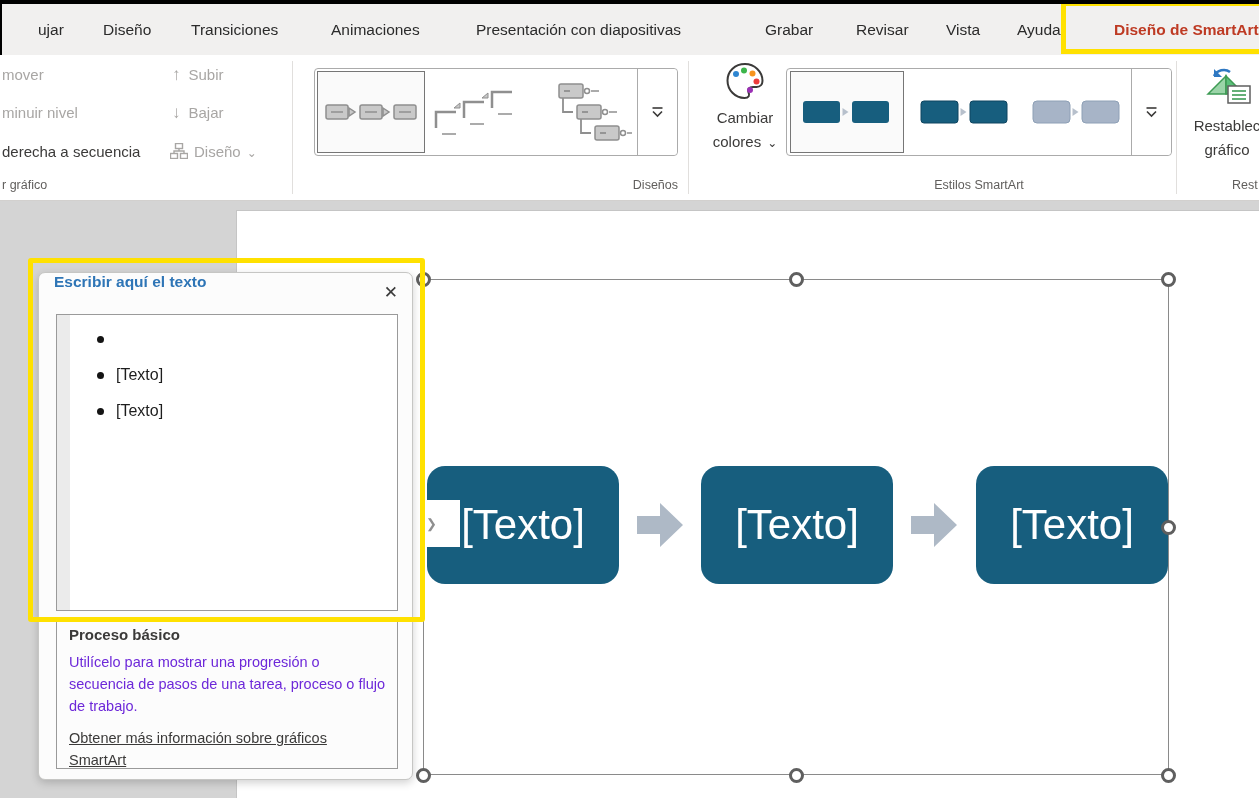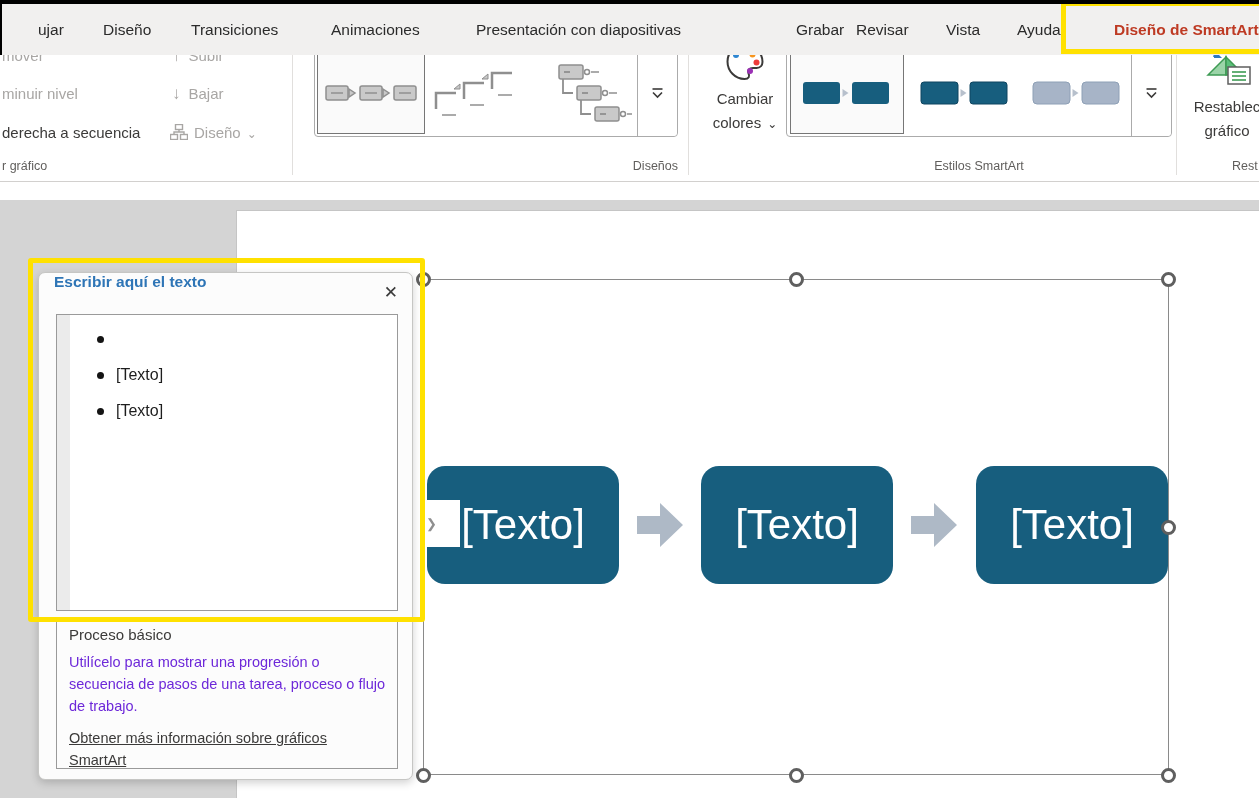--- a/index.html
+++ b/index.html
@@ -11,21 +11,21 @@
   .left-black { position:absolute; left:0; top:0; width:2px; height:55px; background:#000; z-index:30; }
 
   
   .menubar { position:absolute; left:0; top:4px; width:1259px; height:51px; background:#F1F0EF; z-index:5; }
   .menu-tab { position:absolute; top:0; height:51px; line-height:51px; font-size:15.5px; color:#2b2b2b; white-space:nowrap; cursor:default;padding-left:36px; }
   .menu-tab.active { color:#BE3A23; font-weight:bold; }
   .tab-underline { position:absolute; left:1078px; top:46px; width:168px; height:3px; background:#BE3A23; z-index:6; }
   .hl-tab { position:absolute; left:1061px; top:1px; width:205px; height:53px; border:5px solid #FFE100; z-index:29; pointer-events:none; }
 
   
-  .ribbon { position:absolute; left:0; top:38px; width:1259px; height:144px; background:#fff; border-bottom:1px solid #D2D0CE; z-index:4; }
+  .ribbon { position:absolute; left:0; top:57px; width:1259px; height:144px; background:#fff; border-bottom:1px solid #D2D0CE; z-index:4; }
   .rib-sep { position:absolute; top:4px; width:1px; height:133px; background:#E1DFDD; }
   .rib-item { position:absolute; font-size:15px; white-space:nowrap; height:22px; line-height:22px; }
   .dis { color:#A8A6A4; }
   .en  { color:#3B3A39; }
   .group-label { position:absolute; top:121px; font-size:12.5px; color:#605E5C; white-space:nowrap; }
   .arrow-ico { font-size:17px; margin-right:8px; }
   .chev { font-size:12px; margin-left:6px; }
 
   .gallery { position:absolute; top:11px; height:88px; background:#fff; border:1px solid #ABABAB; border-radius:4px; }
   .thumb { position:absolute; top:2px; height:82px; display:flex; align-items:center; justify-content:center; }
@@ -56,36 +56,36 @@
   
   .textpane { position:absolute; left:38px; top:72px; width:375px; height:508px; background:#FCFCFC;
               border:1px solid #C6C6C4; border-radius:7px; box-shadow:0 3px 8px rgba(0,0,0,.18); z-index:10; }
   .tp-title { position:absolute; left:15px; top:0; font-size:15.5px; font-weight:bold; color:#2E75B6; }
   .tp-close { position:absolute; right:14px; top:9px; font-size:17px; color:#3b3b3b; cursor:pointer; }
   .tp-list { position:absolute; left:17px; top:41px; width:342px; height:297px; background:#fff; border:1px solid #9A9A9A; }
   .tp-gutter { position:absolute; left:0; top:0; width:13px; height:100%; background:#EBEBEB; }
   .tp-row { position:absolute; left:40px; height:22px; display:flex; align-items:center; font-size:16px; color:#1d1d1d; }
   .tp-dot { width:7px; height:7px; border-radius:50%; background:#141414; margin-right:12px; flex:none; }
   .tp-footer { position:absolute; left:17px; top:344px; width:342px; height:152px; background:#FCFCFC; border:1px solid #9A9A9A; padding:8px 12px; }
-  .tpf-title { font-size:15px; font-weight:normal; color:#3B3A39; margin-bottom:8px; }
+  .tpf-title { font-size:15px; font-weight:bold; color:#3B3A39; margin-bottom:8px; }
   .tpf-desc { font-size:14.5px; color:#6d28d9; line-height:22px; width:318px; }
   .tpf-link { font-size:14.5px; color:#3B3A39; line-height:22px; width:318px; text-decoration:underline; margin-top:10px; cursor:pointer; }
 
   .hl-pane { position:absolute; left:28px; top:58px; width:397px; height:364px; border:5px solid #FFE100; border-radius:3px; z-index:12; pointer-events:none; }
 </style>
 </head>
 <body>
 
 <div class="menubar">
   <div class="menu-tab" style="left:2px">ujar</div>
   <div class="menu-tab" style="left:67px">Diseño</div>
   <div class="menu-tab" style="left:155px">Transiciones</div>
   <div class="menu-tab" style="left:295px">Animaciones</div>
   <div class="menu-tab" style="left:440px">Presentación con diapositivas</div>
-  <div class="menu-tab" style="left:760px">Grabar</div>
+  <div class="menu-tab" style="left:729px">Grabar</div>
   <div class="menu-tab" style="left:820px">Revisar</div>
   <div class="menu-tab" style="left:910px">Vista</div>
   <div class="menu-tab" style="left:981px">Ayuda</div>
   <div class="menu-tab active" style="left:1078px">Diseño de SmartArt</div>
   <div class="tab-underline"></div>
 </div>
 <div class="top-black"></div>
 <div class="left-black"></div>
 <div class="hl-tab"></div>
 

